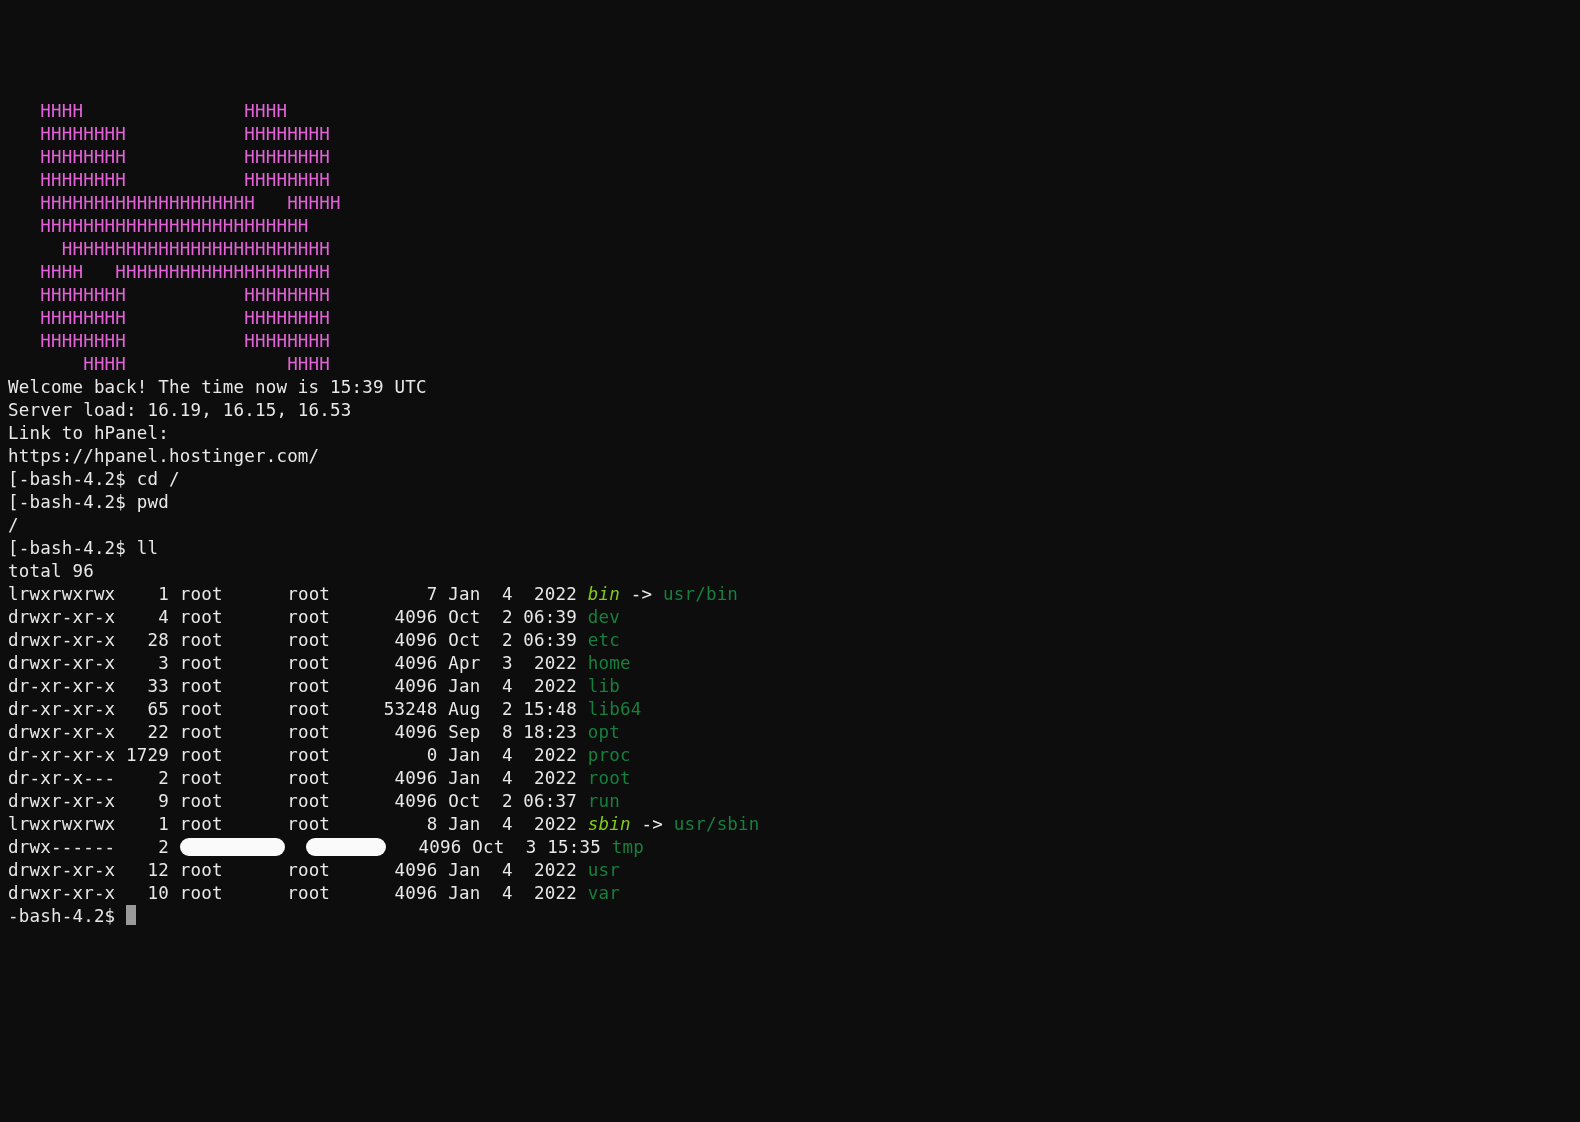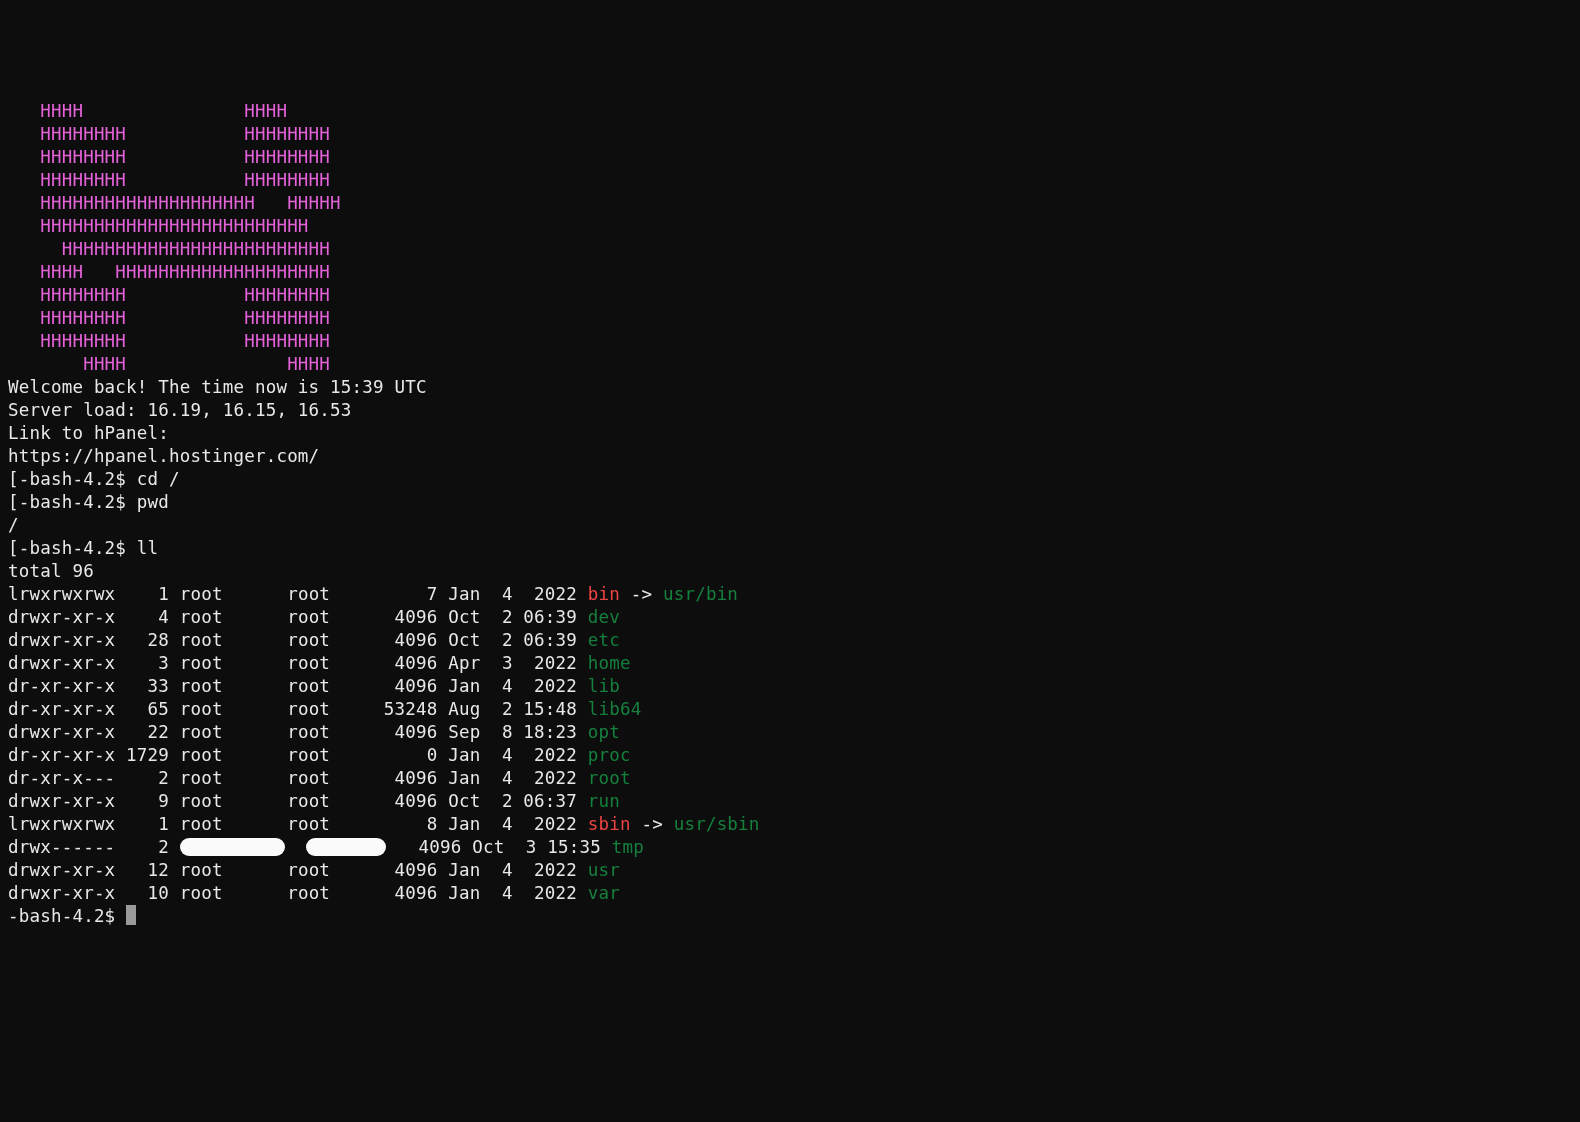--- a/index.html
+++ b/index.html
@@ -7,21 +7,21 @@
     background: #0d0d0d;
     color: #e8e8e8;
     font-family: "Menlo", "Monaco", "Consolas", monospace;
     font-size: 17.5px;
     line-height: 23px;
     padding: 8px;
     white-space: pre;
     letter-spacing: 0.2px;
   }
   .magenta { color: #e362d8; }
-  .cyan    { color: #ef4444; }
+  .cyan    { color: #84cc16; font-style: italic; }
   .blue    { color: #15803d; }
   .redact {
     display: inline-block;
     background: #fafafa;
     color: #fafafa;
     border-radius: 14px;
     height: 18px;
     vertical-align: -3px;
   }
   .redact.w1 { width: 105px; }

